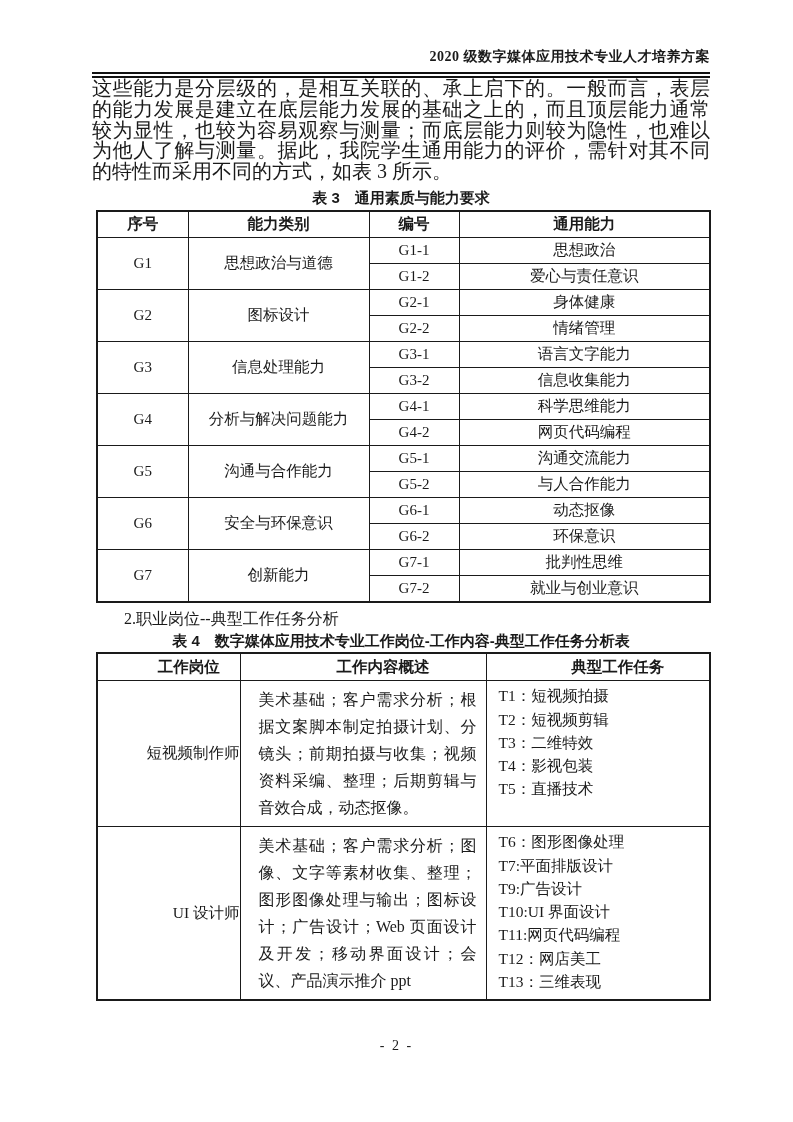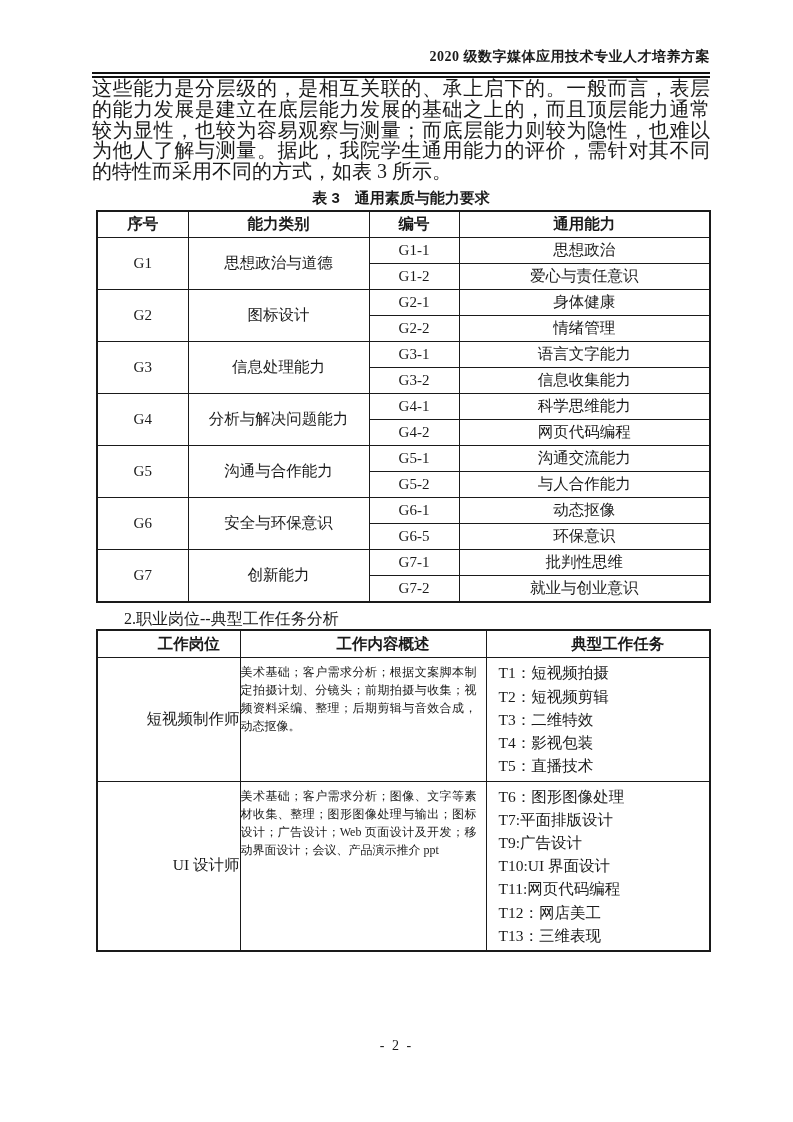--- a/index.html
+++ b/index.html
@@ -53,21 +53,21 @@
   .sec-para {
     font-size:16px; line-height:21px; text-indent:2em;
     text-align:justify; text-justify:inter-ideograph;
   }
 
   .t4 th { height:28px;padding-left:40px; }
   .t4 .pos {
     text-align:right; vertical-align:middle; font-size:15.5px;
   }
   .t4 .summary {
-    padding:5px 9px 5px 0; font-size:12px; line-height:18px;
+    padding:5px 9px 5px 18px; font-size:16px; line-height:27px;
     text-align:justify; text-justify:inter-ideograph; vertical-align:top;
   }
   .t4 .tasks {
     padding:3px 4px 3px 12px; font-size:15.5px; line-height:23.2px;
     vertical-align:top; text-align:left;
   }
   .t4 .row1 td { height:112px; }
   .t4 .row2 td { height:163px; }
 
   .footer {
@@ -154,38 +154,39 @@
           <td class="code">G5-2</td>
           <td>与人合作能力</td>
         </tr>
         <tr>
           <td class="code" rowspan="2">G6</td>
           <td rowspan="2">安全与环保意识</td>
           <td class="code">G6-1</td>
           <td>动态抠像</td>
         </tr>
         <tr>
-          <td class="code">G6-5</td>
+          <td class="code">G6-2</td>
           <td>环保意识</td>
         </tr>
         <tr>
           <td class="code" rowspan="2">G7</td>
           <td rowspan="2">创新能力</td>
           <td class="code">G7-1</td>
           <td>批判性思维</td>
         </tr>
         <tr>
           <td class="code">G7-2</td>
           <td>就业与创业意识</td>
         </tr>
       </tbody>
     </table>
 
     <p class="sec-heading">2.职业岗位--典型工作任务分析</p>
 
+    <div class="caption cap4">表 4　数字媒体应用技术专业工作岗位-工作内容-典型工作任务分析表</div>
 
     <table class="t4">
       <colgroup>
           <col style="width:143px">
           <col style="width:246px">
           <col style="width:224px">
         </colgroup>
       <thead>
         <tr>
           <th>工作岗位</th>

